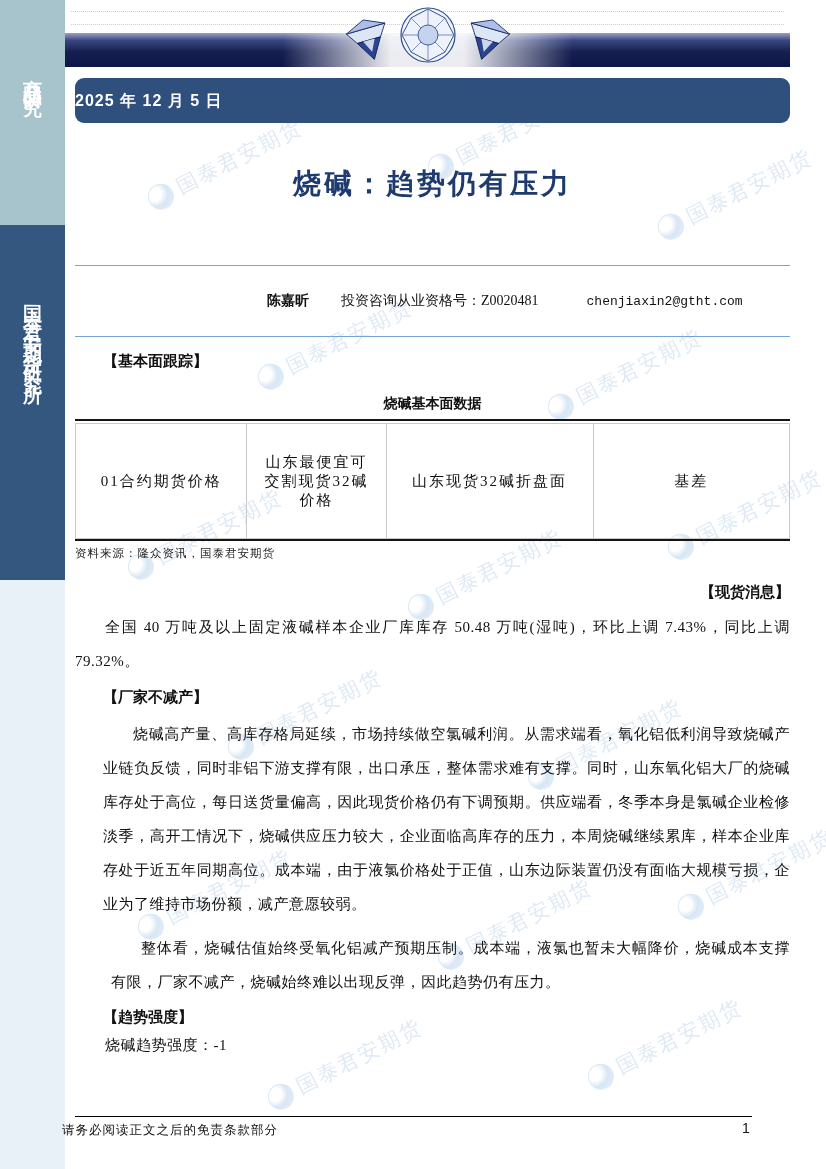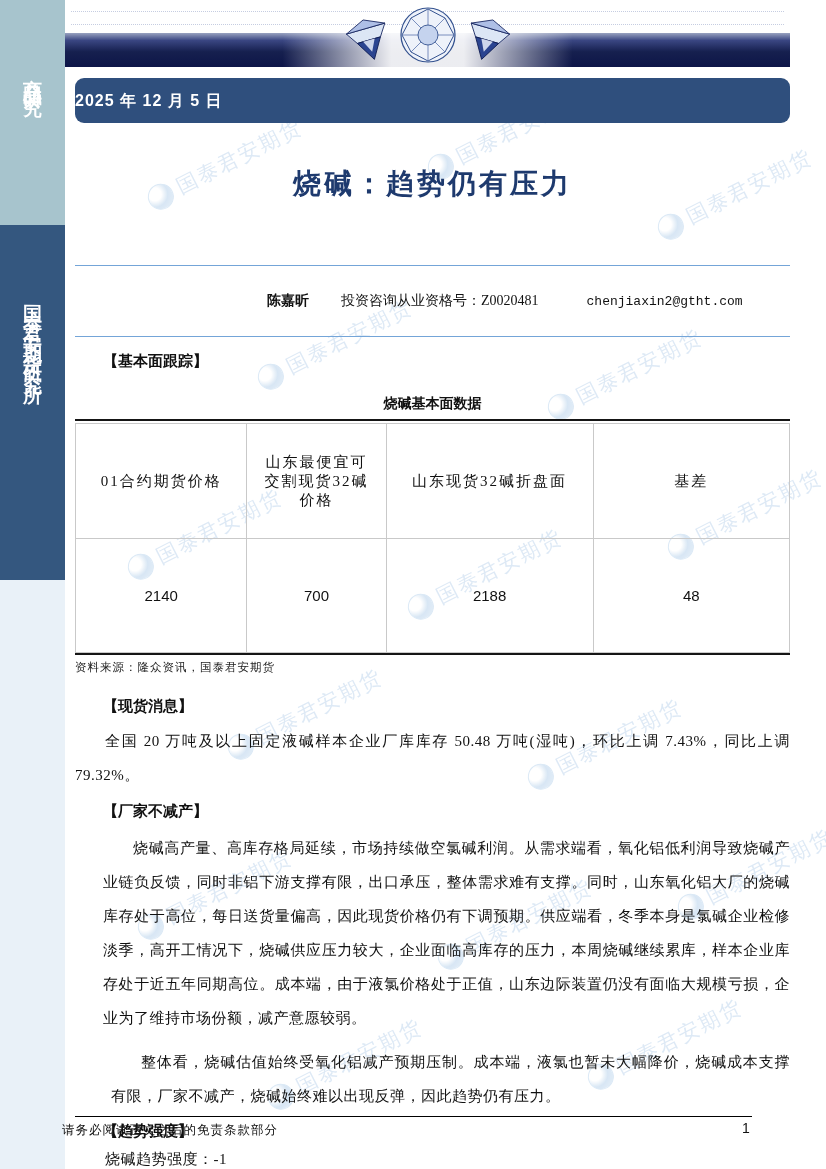--- a/index.html
+++ b/index.html
@@ -56,21 +56,21 @@
   .rule-dark { border-top:2px solid #151515; }
   .rd1 { margin-top:6px; }
   table.data { width:100%; border-collapse:collapse; table-layout:fixed; margin-top:2px;
         background:transparent; }
   table.data th, table.data td { border:1px solid #c9c9c9; text-align:center;
         font-weight:normal; padding:4px 10px; }
   table.data th { height:115px; font-size:15px; letter-spacing:2px; }
   table.data td { height:114px; font-size:15px; font-family:"Liberation Sans",sans-serif; }
   .c1{width:24%;} .c2{width:19.5%;} .c3{width:29%;} .c4{width:27.5%;}
   .source { margin-top:5px; font-size:11.5px; color:#222; height:14px; line-height:14px; letter-spacing:1px; }
-  .sec-spot { margin-top:22px; }
+  .sec-spot { margin-top:22px;text-align:right; }
   .para { margin-top:8px; font-size:15px; line-height:34px; text-indent:2em;
         text-align:justify; letter-spacing:.5px; }
   .sec-market { margin-top:9px; }
   .p-market1 { margin-top:10px;margin-left:28px; }
   .p-market2 { margin-top:10px;margin-left:36px; }
   .sec-trend { margin-top:8px; }
   .p-trend { margin-top:5px; line-height:26px; }
   
   .footer-line { position:absolute; left:75px; top:1116px; width:677px;
         border-top:1.5px solid #000; z-index:4; }
@@ -212,34 +212,28 @@
           <col class="c3">
           <col class="c4">
         </colgroup>
       <tbody>
         <tr>
           <th>01合约期货价格</th>
           <th>山东最便宜可交割现货32碱价格</th>
           <th>山东现货32碱折盘面</th>
           <th>基差</th>
         </tr>
-        <tr>
-          <td>2140</td>
-          <td>700</td>
-          <td>2188</td>
-          <td>48</td>
-        </tr>
       </tbody>
     </table>
 
     <div class="rule-dark"></div>
     <div class="source">资料来源：隆众资讯，国泰君安期货</div>
 
     <div class="sec-head sec-spot">【现货消息】</div>
-    <p class="para">全国 20 万吨及以上固定液碱样本企业厂库库存 50.48 万吨(湿吨)，环比上调 7.43%，同比上调 79.32%。</p>
+    <p class="para">全国 40 万吨及以上固定液碱样本企业厂库库存 50.48 万吨(湿吨)，环比上调 7.43%，同比上调 79.32%。</p>
 
     <div class="sec-head sec-market">【厂家不减产】</div>
     <p class="para p-market1">烧碱高产量、高库存格局延续，市场持续做空氯碱利润。从需求端看，氧化铝低利润导致烧碱产业链负反馈，同时非铝下游支撑有限，出口承压，整体需求难有支撑。同时，山东氧化铝大厂的烧碱库存处于高位，每日送货量偏高，因此现货价格仍有下调预期。供应端看，冬季本身是氯碱企业检修淡季，高开工情况下，烧碱供应压力较大，企业面临高库存的压力，本周烧碱继续累库，样本企业库存处于近五年同期高位。成本端，由于液氯价格处于正值，山东边际装置仍没有面临大规模亏损，企业为了维持市场份额，减产意愿较弱。</p>
     <p class="para p-market2">整体看，烧碱估值始终受氧化铝减产预期压制。成本端，液氯也暂未大幅降价，烧碱成本支撑有限，厂家不减产，烧碱始终难以出现反弹，因此趋势仍有压力。</p>
 
     <div class="sec-head sec-trend">【趋势强度】</div>
     <p class="para p-trend">烧碱趋势强度：-1</p>
 
   </main>
 

